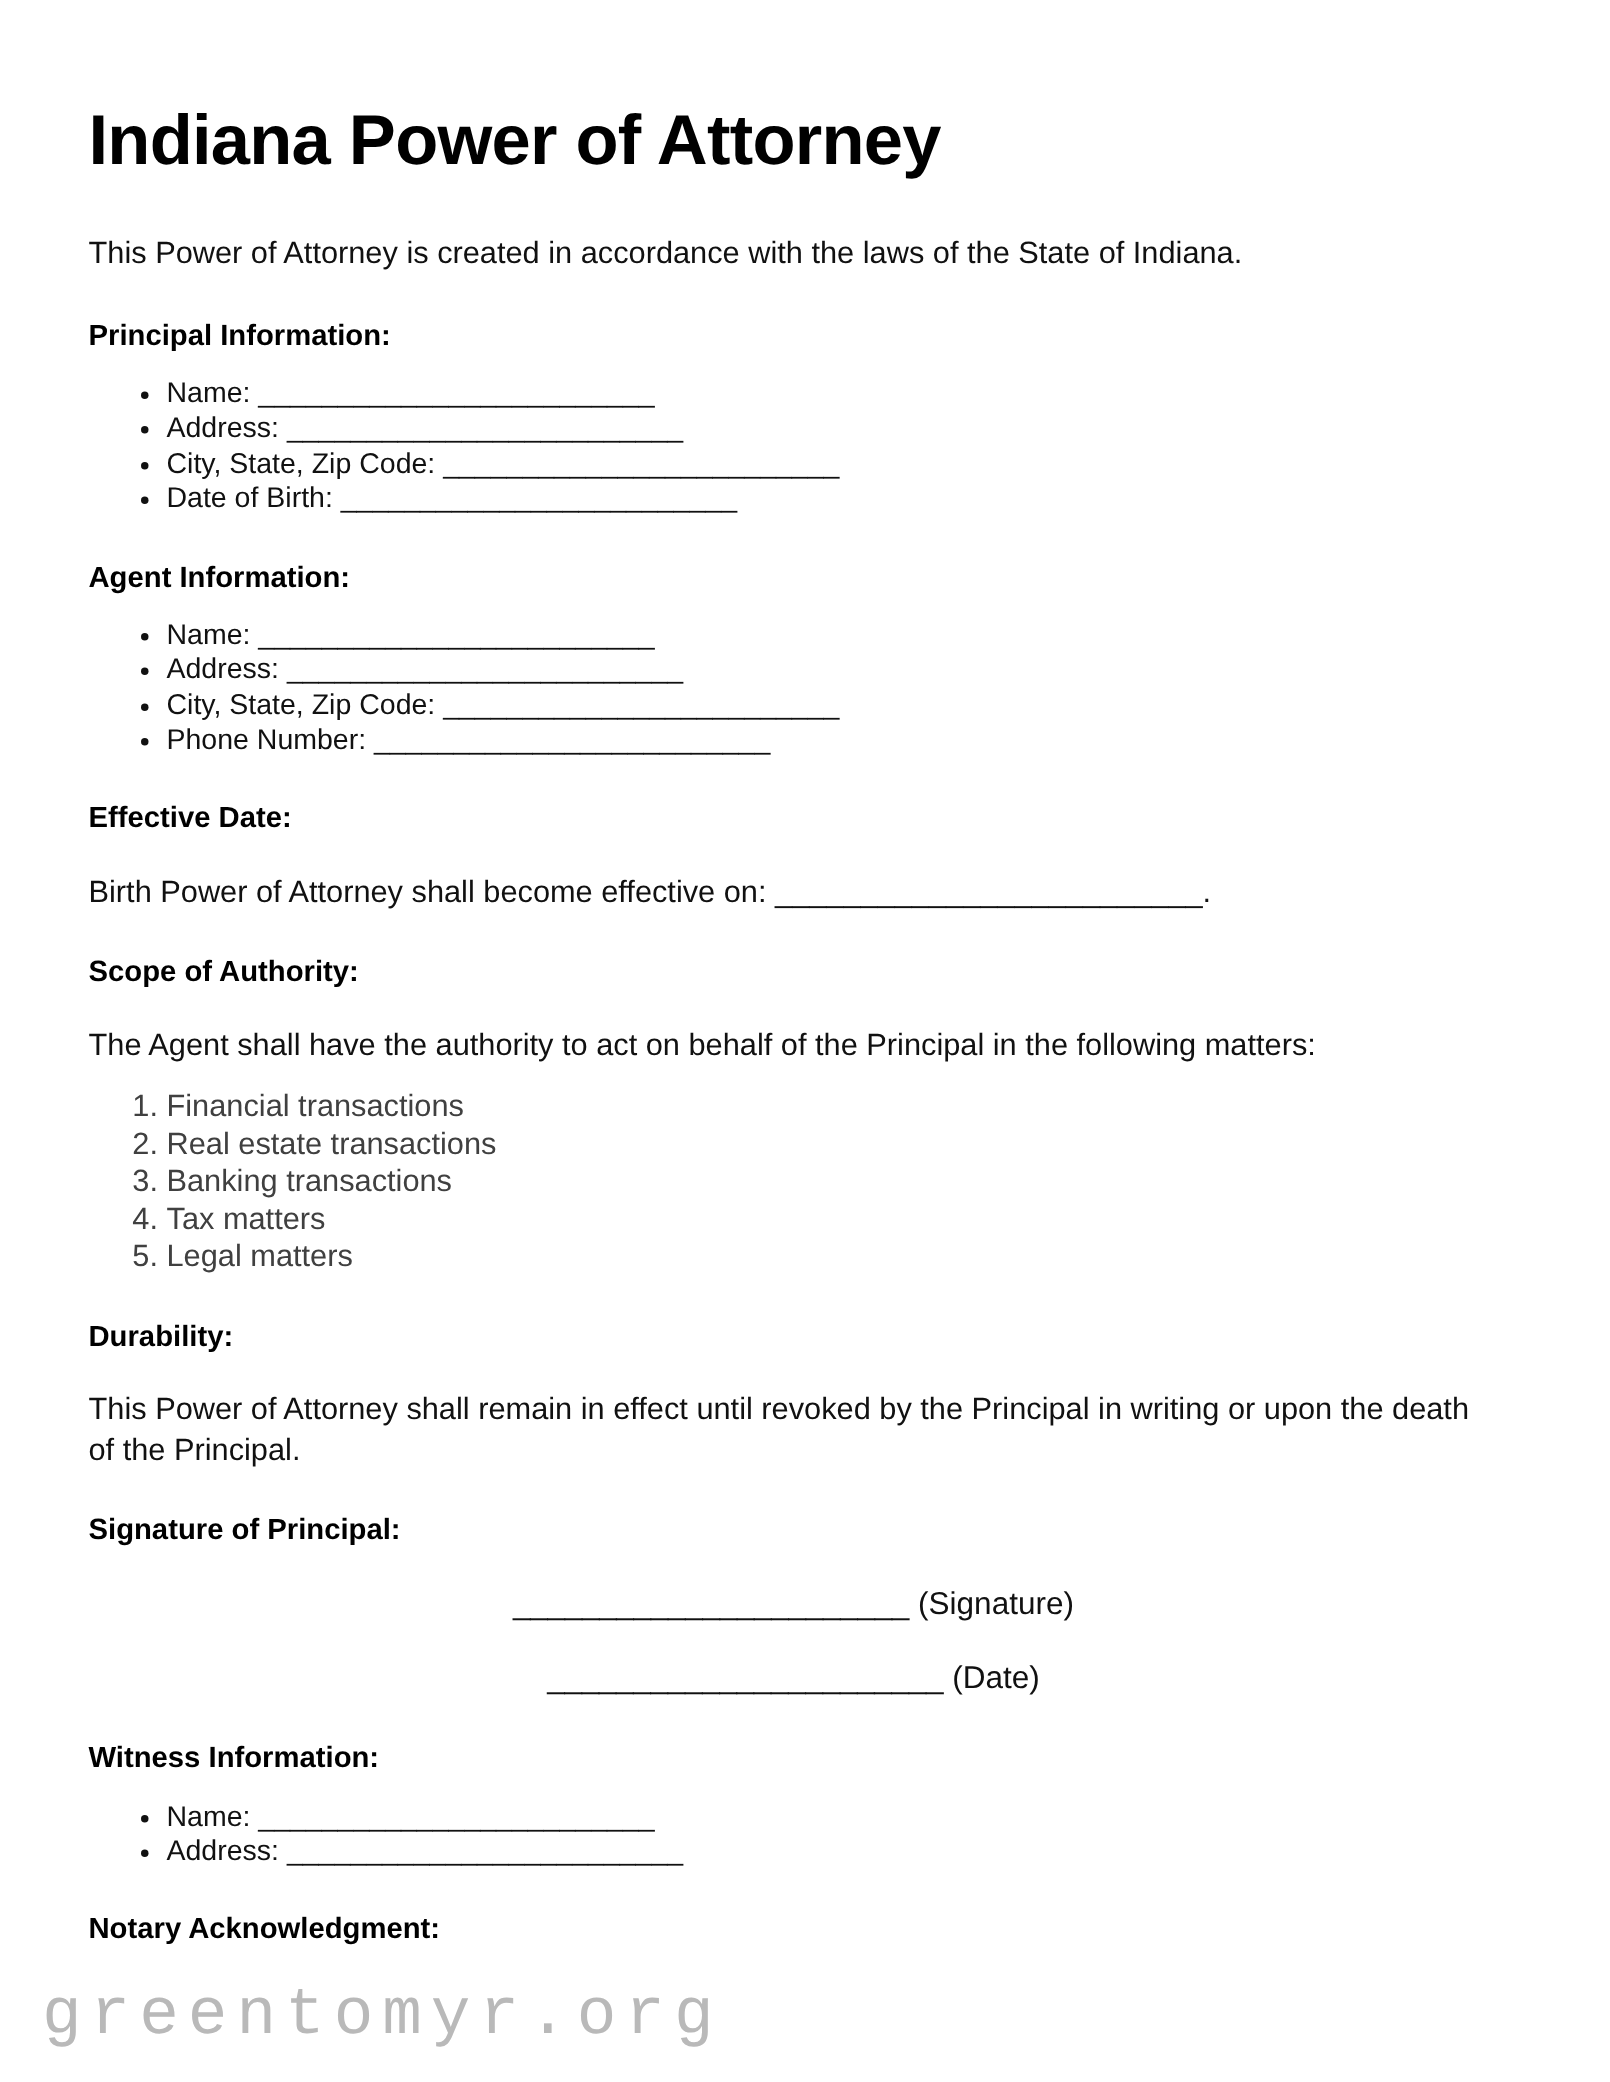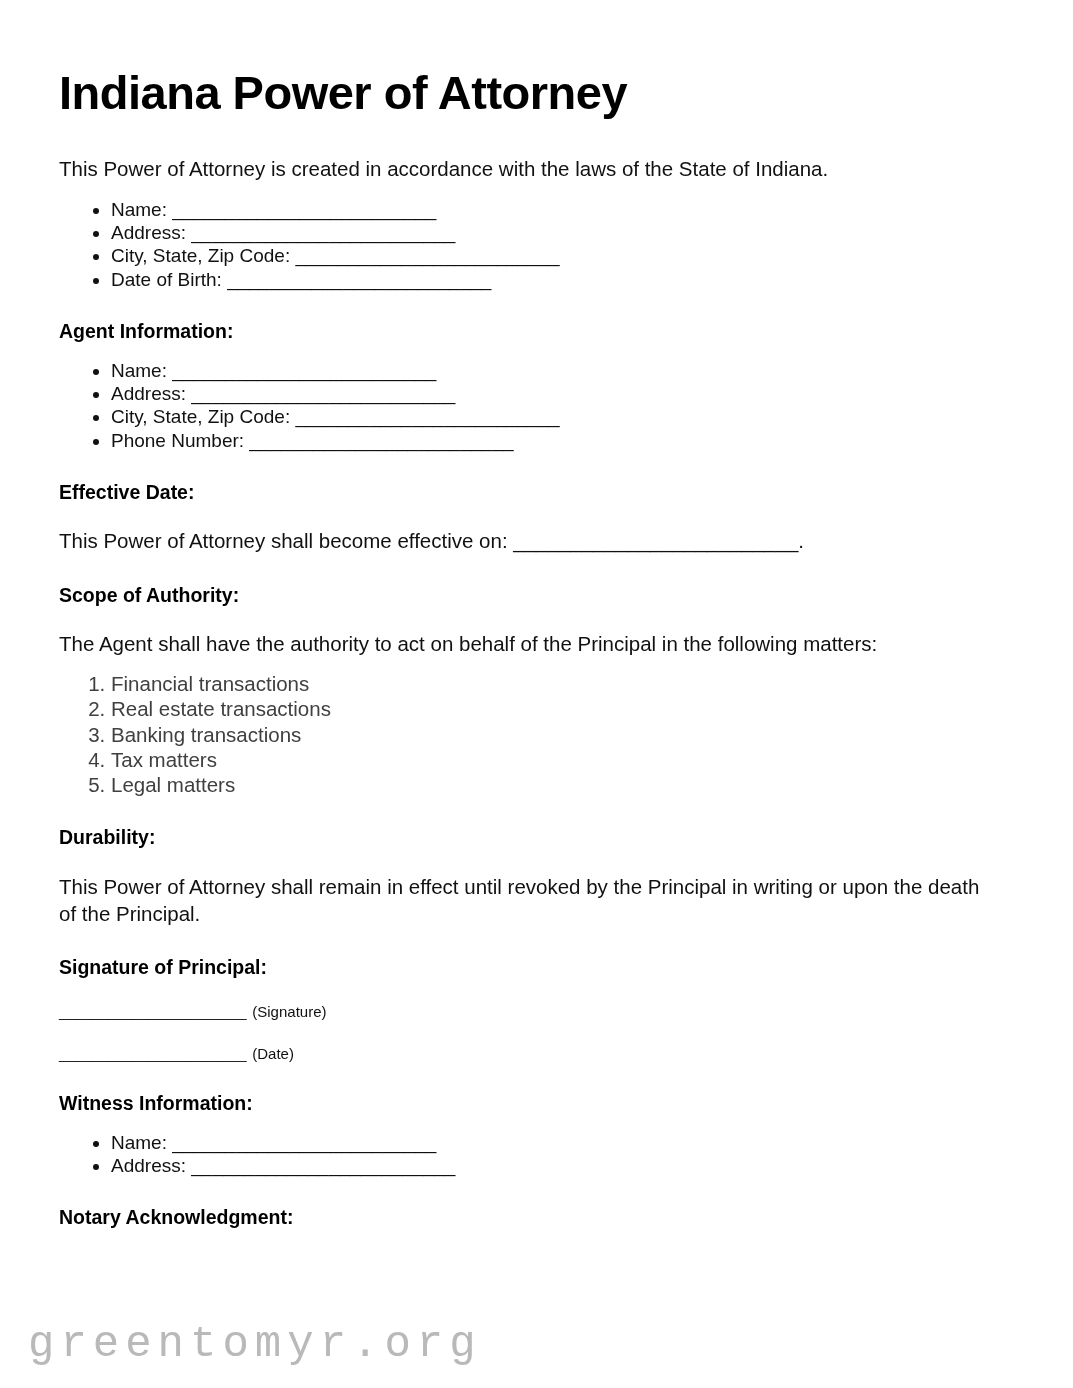--- a/index.html
+++ b/index.html
@@ -75,25 +75,26 @@
     color: #404040;
   }
   ol.scope-list li {
     margin: 0;
     padding: 0;
   }
   .blank {
     letter-spacing: -0.4px;
   }
   .sig-row {
-    font-size: 15px;
+    font-size: 21px;
     line-height: 1.3;
     margin: 22px 0 0 0;
     color: #111;
     white-space: nowrap;
+    text-align: center;
   }
   .sig-row .blank {
     letter-spacing: -0.2px;
   }
   .sig-row .paren {
     margin-left: 6px;
   }
   .notary-line {
     font-size: 20.5px;
     line-height: 1.3;
@@ -116,37 +117,38 @@
 </head>
 <body>
 
 <div class="page">
   <div class="content">
 
     <h1 class="doc-title">Indiana Power of Attorney</h1>
 
     <p class="intro">This Power of Attorney is created in accordance with the laws of the State of Indiana.</p>
 
+    <h2 class="section-heading">Principal Information:</h2>
     <ul class="field-list">
       <li>Name: _________________________</li>
       <li>Address: _________________________</li>
       <li>City, State, Zip Code: _________________________</li>
       <li>Date of Birth: _________________________</li>
     </ul>
 
     <h2 class="section-heading">Agent Information:</h2>
     <ul class="field-list">
       <li>Name: _________________________</li>
       <li>Address: _________________________</li>
       <li>City, State, Zip Code: _________________________</li>
       <li>Phone Number: _________________________</li>
     </ul>
 
     <h2 class="section-heading">Effective Date:</h2>
-    <p class="body-text">This Power of Attorney shall become effective on: _________________________.</p>
+    <p class="body-text">Birth Power of Attorney shall become effective on: _________________________.</p>
 
     <h2 class="section-heading">Scope of Authority:</h2>
     <p class="body-text">The Agent shall have the authority to act on behalf of the Principal in the following matters:</p>
     <ol class="scope-list">
       <li>Financial transactions</li>
       <li>Real estate transactions</li>
       <li>Banking transactions</li>
       <li>Tax matters</li>
       <li>Legal matters</li>
     </ol>

